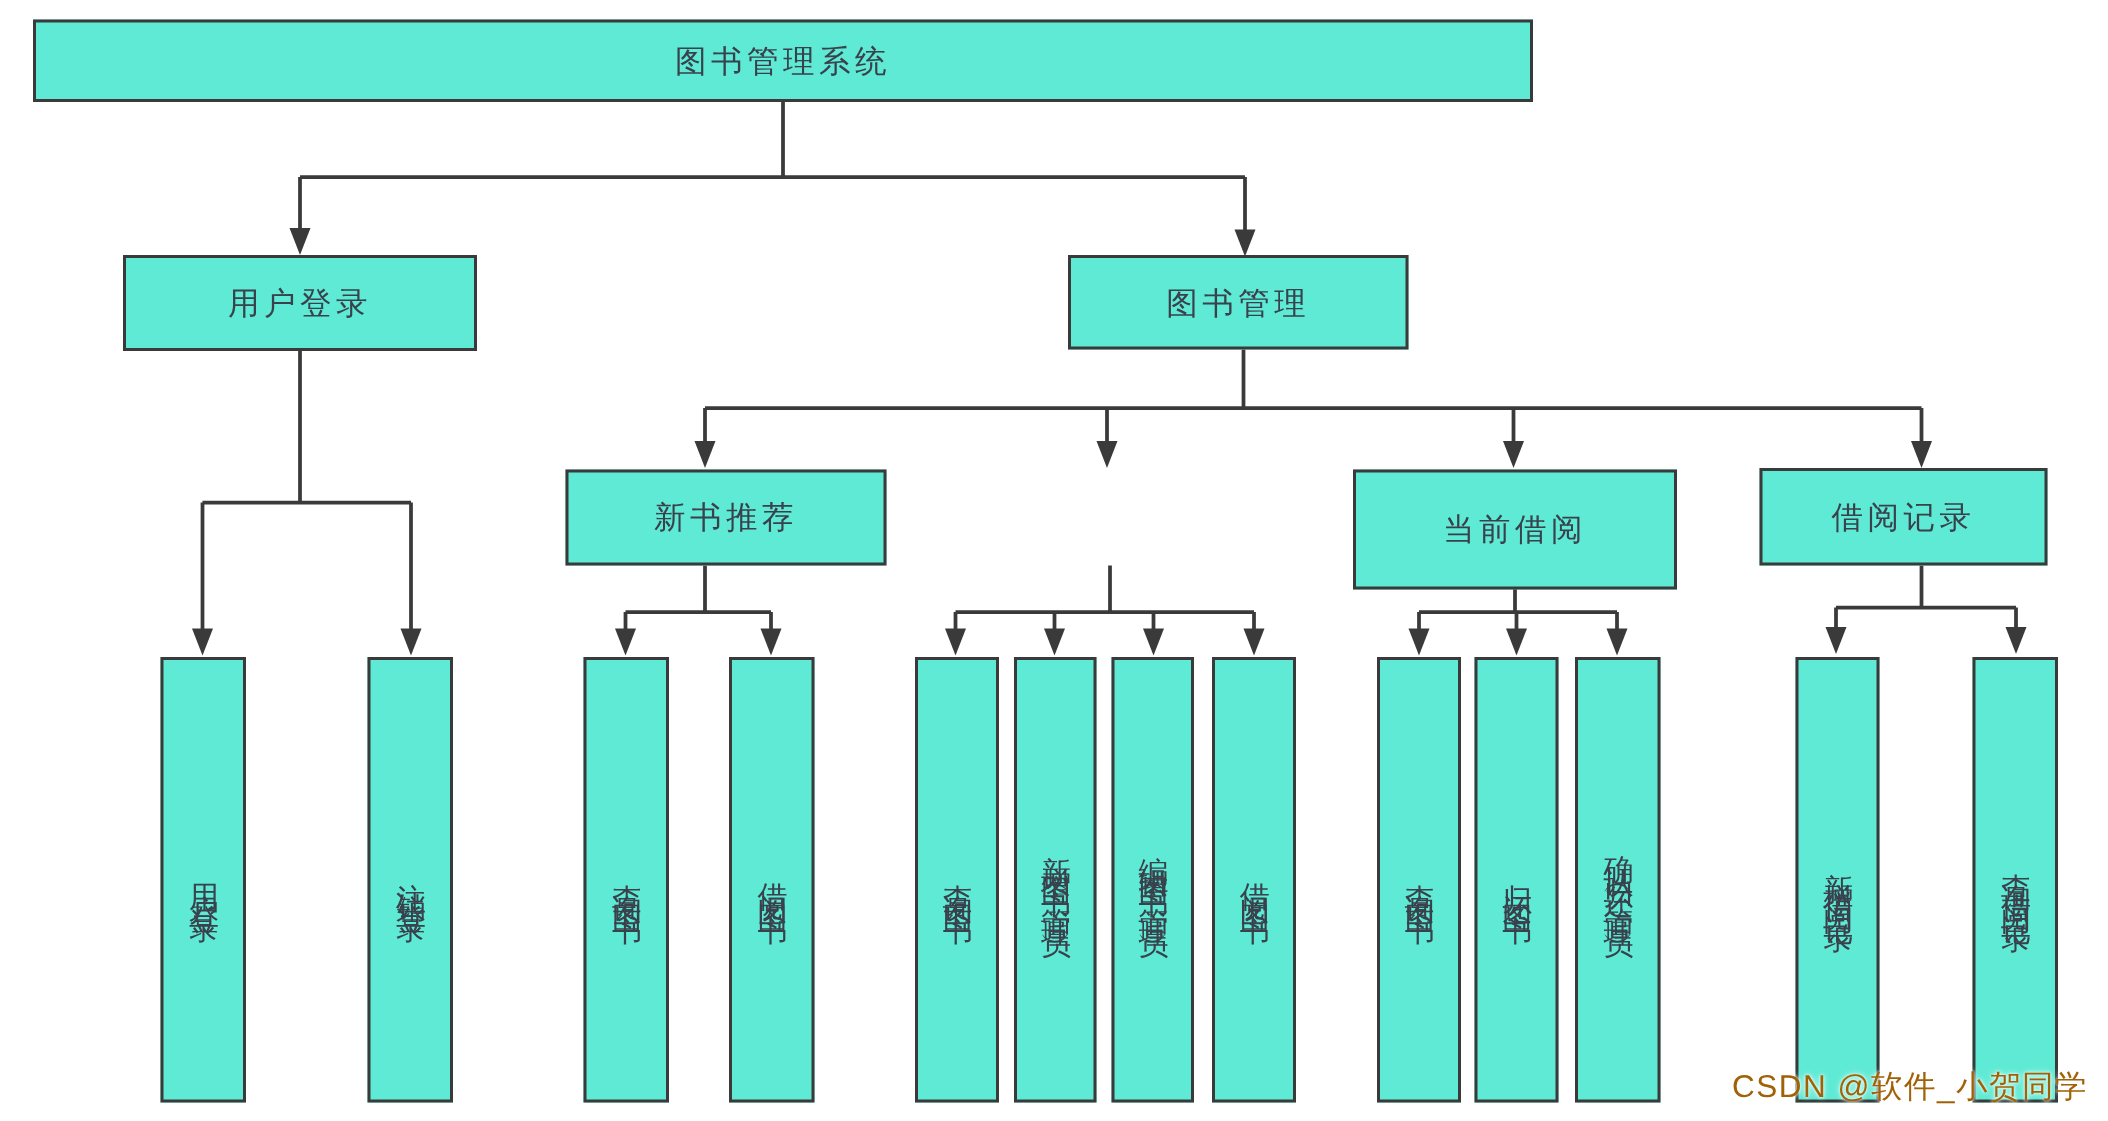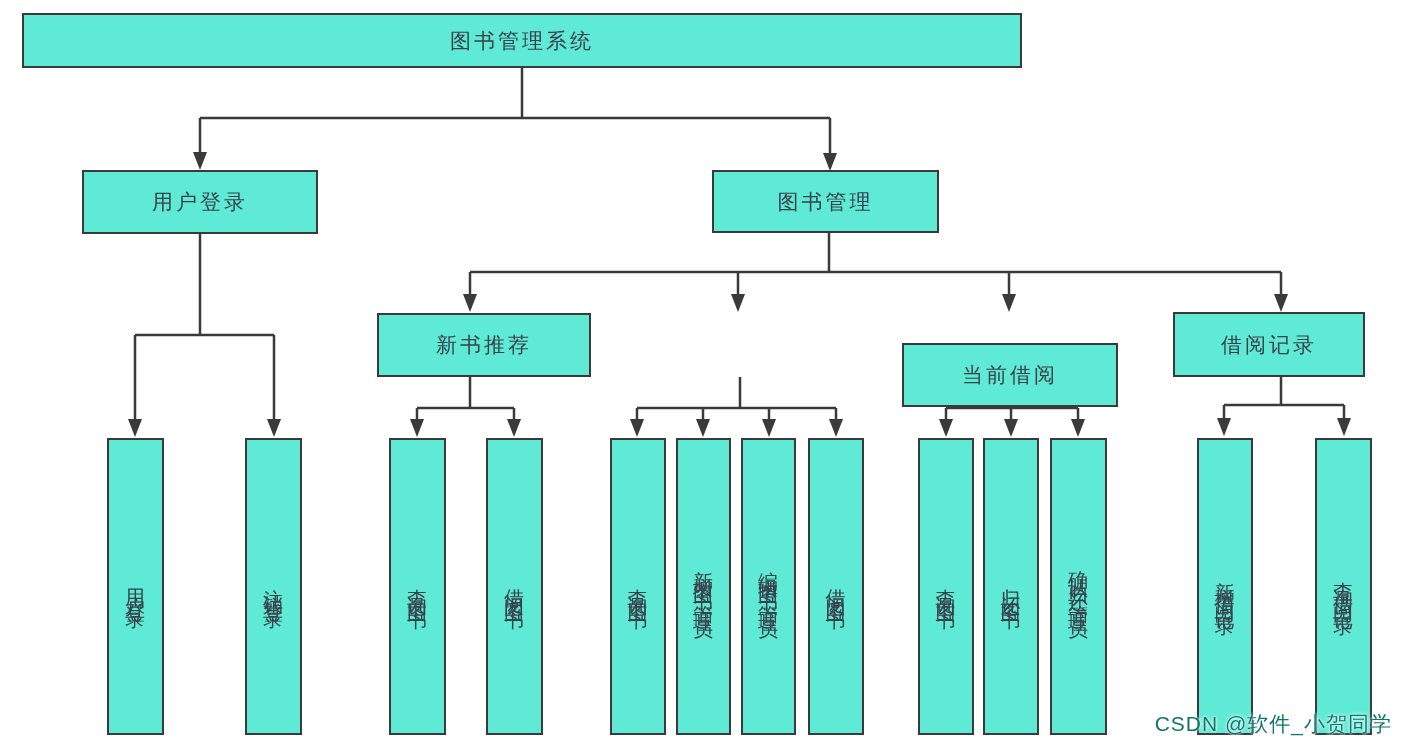--- a/index.html
+++ b/index.html
@@ -32,21 +32,21 @@
     font-size: 20px;
     letter-spacing: 7px;
     line-height: 1.1;
   }
   .watermark {
     position: absolute;
     right: 13px;
     bottom: 9px;
     font-size: 21px;
     letter-spacing: 1px;
-    color: #0f766e;
+    color: #a16207;
     text-shadow: 0 0 2px #ffffff, 0 0 4px #ffffff;
     white-space: nowrap;
     margin-top: 13px;
   }
 </style>
 </head>
 <body>
 
 <div class="canvas">
 
@@ -107,21 +107,21 @@
   <div class="node h" style="left:82px; top:170px; width:236px; height:64px;">
     <span>用户登录</span>
   </div>
   <div class="node h" style="left:712px; top:170px; width:227px; height:63px;">
     <span>图书管理</span>
   </div>
 
   <div class="node h" style="left:363px; top:313px; width:214px; height:64px;margin-left:14px;">
     <span>新书推荐</span>
   </div>
-  <div class="node h" style="left:902px; top:313px; width:216px; height:64px;margin-top:30px;">
+  <div class="node h" style="left:902px; top:313px; width:216px; height:80px;">
     <span>当前借阅</span>
   </div>
   <div class="node h" style="left:1173px; top:312px; width:192px; height:65px;">
     <span>借阅记录</span>
   </div>
 
   <div class="node v" style="left:107px; width:57px;">
     <span class="vtext">用户登录</span>
   </div>
   <div class="node v" style="left:245px; width:57px;">

